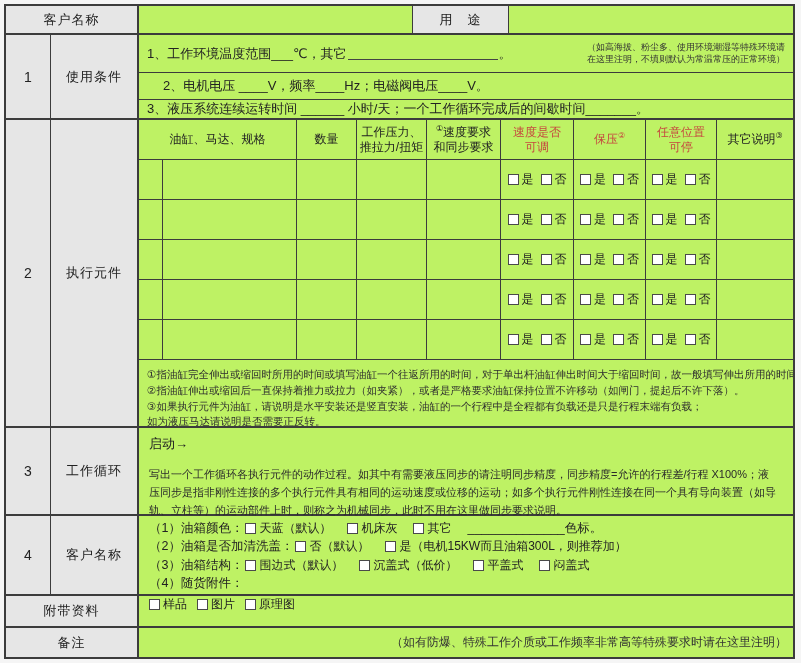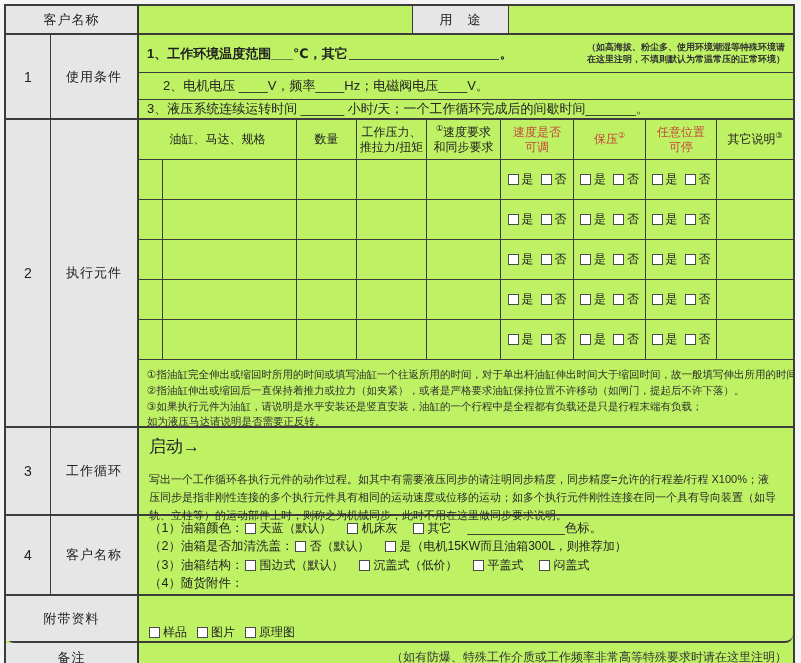--- a/index.html
+++ b/index.html
@@ -25,21 +25,21 @@
   .cust-val{width:274px;border-right:1px solid var(--line);}
   .purp-lab{width:96px;border-right:1px solid var(--line);}
   .purp-val{flex:1;}
   
   .colA{width:45px;border-right:1px solid var(--line);background:var(--labelbg);display:flex;align-items:center;justify-content:center;font-size:14px;}
   .colB{width:88px;border-right:2px solid var(--line);background:var(--labelbg);display:flex;align-items:center;justify-content:center;font-size:13px;letter-spacing:1px;}
   .content{flex:1;display:flex;flex-direction:column;min-width:0;}
   
   .r-s1{height:85px;}
   .s1r{display:flex;align-items:center;border-bottom:1px solid var(--line);padding:0 8px;font-size:13px;white-space:nowrap;}
-  .s1r1{height:41px;font-weight:bold;}
+  .s1r1{height:41px;}
   .s1r2{height:29px;padding-left:24px;}
   .s1r3{flex:1;border-bottom:none;}
   .fill{display:inline-block;flex:0 0 150px;border-bottom:1px solid #444;height:12px;margin:0 1px;}
   .s1note{margin-left:auto;font-size:9px;line-height:1.32;text-align:right;color:#333;white-space:nowrap;}
   
   .r-s2{height:308px;}
   .s2grid{display:grid;grid-template-columns:24px 134px 60px 70px 74px 73px 72px 71px 1fr;border-bottom:1px solid var(--line);}
   .s2h{height:40px;}
   .s2r{height:40px;}
   .cell{border-right:1px solid var(--line);display:flex;flex-direction:column;align-items:center;justify-content:center;text-align:center;font-size:12px;line-height:1.25;min-width:0;}
@@ -49,32 +49,32 @@
   sup.s{font-size:8px;vertical-align:super;line-height:1;}
   .hline{display:flex;align-items:flex-start;}
   .yn-cell{flex-direction:row;gap:7px;}
   .cb{display:inline-flex;align-items:center;white-space:nowrap;}
   .cb .box{width:11px;height:11px;border:1px solid #4a4a4a;background:#fff;display:inline-block;margin-right:3px;flex:0 0 auto;}
   .cb .cbl{font-size:12px;}
   .s2notes{flex:1;padding:7px 8px 0 8px;font-size:10.5px;line-height:1.5;color:#2e2e2e;white-space:nowrap;overflow:hidden;}
   
   .r-s3{height:88px;}
   .s3c{padding:7px 10px 0 10px;}
-  .s3start{font-size:17px;font-family:Liberation Serif, serif;}
+  .s3start{font-size:13px;font-family:Liberation Serif, serif;}
   .s3body{margin-top:13px;font-size:11px;line-height:1.62;color:#2a2a2a;padding-right:4px;}
   
   .r-s4{height:80px;}
   .s4c{padding:3px 10px 0 10px;border-radius:13px;}
   .cl{height:18.5px;display:flex;align-items:center;font-size:12.5px;white-space:nowrap;}
   .cl .cb{margin-right:16px;}
   .cl .t{margin-right:2px;}
   
-  .r-attach{height:47px;border-radius:8px;}
+  .r-attach{height:32px;}
   .att-lab{width:133px;border-right:2px solid var(--line);}
-  .att-content{flex:1;display:flex;align-items:flex-end;padding-left:10px;}
+  .att-content{flex:1;display:flex;align-items:flex-start;padding-left:10px;}
   .att-content .cb{margin-right:10px;}
   .r-remark{height:29px;}
   .rem-content{flex:1;display:flex;align-items:center;justify-content:flex-end;padding-right:6px;font-size:12px;color:#333;white-space:nowrap;}
 </style>
 </head>
 <body>
 
 <div class="form">
 
   <div class="frow r-customer">

